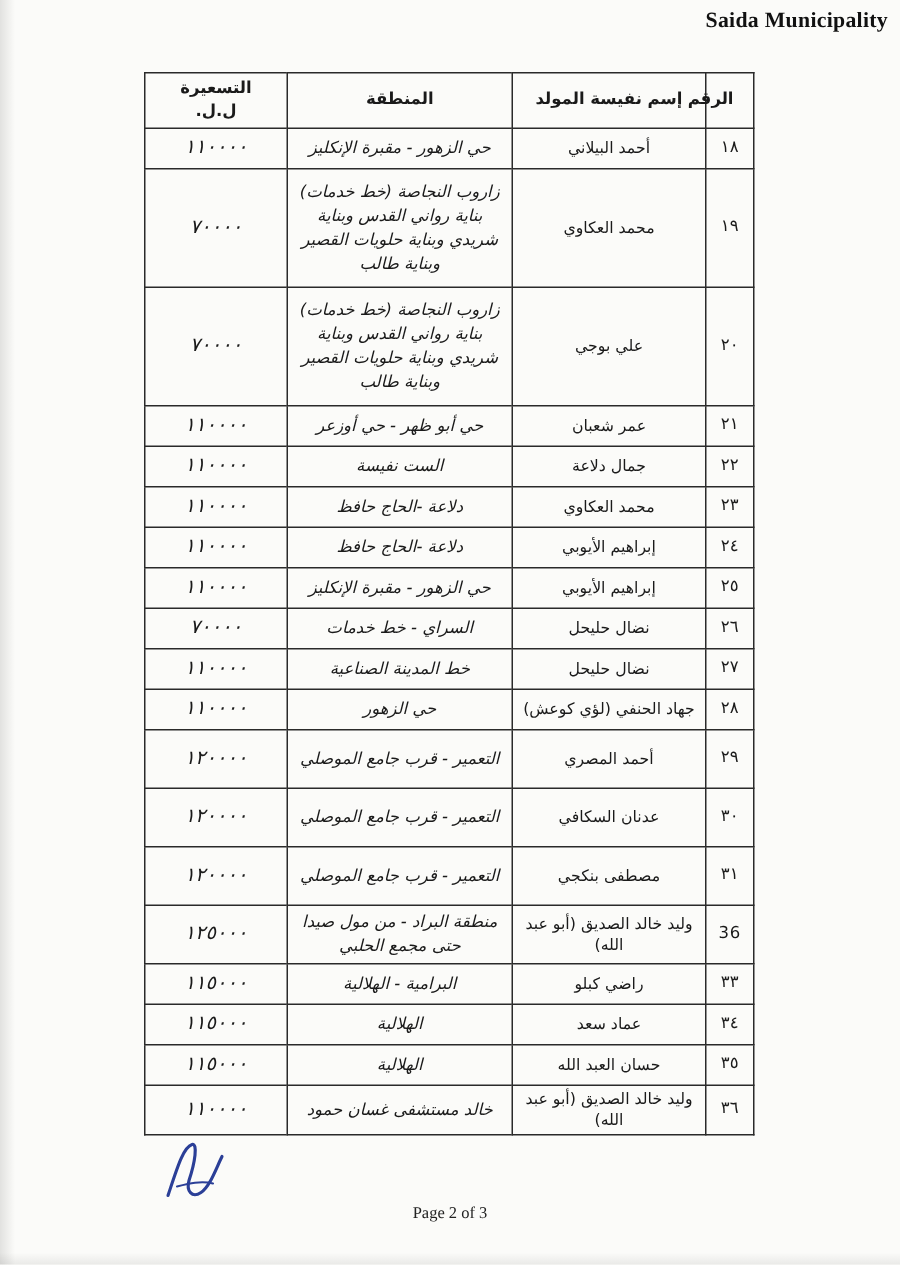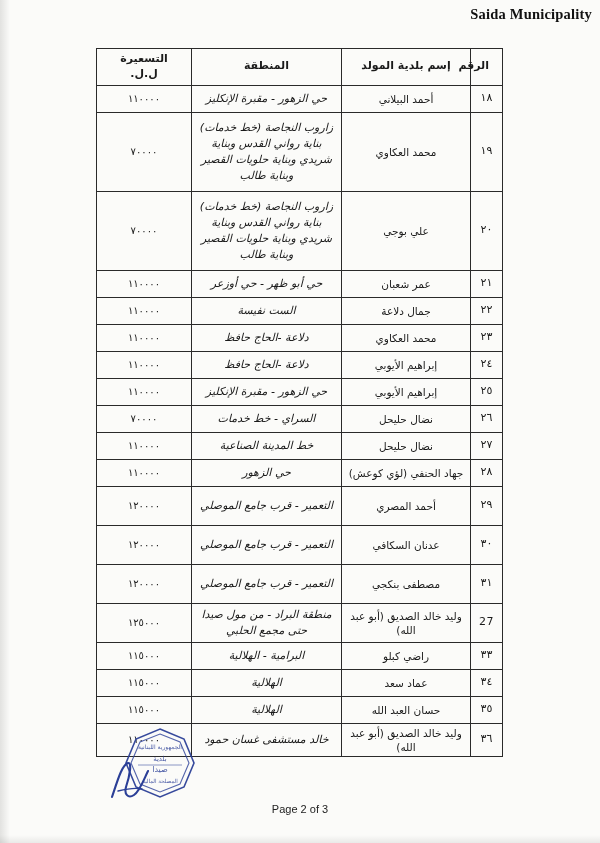--- a/index.html
+++ b/index.html
@@ -61,22 +61,23 @@
     font-weight: bold;
     font-size: 11px;
     height: 26px;
     padding: 3px 13px;
   }
   table.doc td.num {
     font-size: 11px;
     letter-spacing: 0.5px;
   }
   table.doc td.price {
-    font-size: 10px;
+    font-size: 13px;
     letter-spacing: 0.5px;
+    font-style: italic;
   }
   table.doc td.zone {
     font-size: 11px;
     font-style: italic;
   }
   table.doc tr.tall td {
     height: 74px;
   }
   table.doc tr.mid td {
     height: 34px;
@@ -89,21 +90,21 @@
     display: block;
     line-height: 1.45;
     padding: 0 4px;
   }
   .page-footer {
     position: absolute;
     left: 0;
     right: 0;
     bottom: 28px;
     text-align: center;
-    font-family: Liberation Sans, sans-serif;
+    font-family: Liberation Serif, serif;
     font-size: 11px;
     direction: ltr;
     color: #222;
   }
   
   .stamp {
     position: absolute;
     left: 118px;
     bottom: 32px;
     width: 84px;
@@ -143,21 +144,21 @@
     <table class="doc">
       <colgroup>
         <col class="c-num">
         <col class="c-owner">
         <col class="c-zone">
         <col class="c-price">
       </colgroup>
       <thead>
         <tr>
           <th>الرقم</th>
-          <th>إسم بلدية المولد</th>
+          <th>إسم نفيسة المولد</th>
           <th>المنطقة</th>
           <th>التسعيرة ل.ل.</th>
         </tr>
       </thead>
       <tbody id="table-body">
           <tr class="short">
             <td class="num"><span>١٨</span></td>
             <td class="owner"><span>أحمد البيلاني</span></td>
             <td class="zone">
               <span class="zone-multiline">حي الزهور - مقبرة الإنكليز</span>
@@ -262,21 +263,21 @@
           </tr>
           <tr class="mid">
             <td class="num"><span>٣١</span></td>
             <td class="owner"><span>مصطفى بنكجي</span></td>
             <td class="zone">
               <span class="zone-multiline">التعمير - قرب جامع الموصلي</span>
             </td>
             <td class="price"><span>١٢٠٠٠٠</span></td>
           </tr>
           <tr class="mid">
-            <td class="num"><span>27</span></td>
+            <td class="num"><span>36</span></td>
             <td class="owner"><span>وليد خالد الصديق (أبو عبد الله)</span></td>
             <td class="zone">
               <span class="zone-multiline">منطقة البراد - من مول صيدا حتى مجمع الحلبي</span>
             </td>
             <td class="price"><span>١٢٥٠٠٠</span></td>
           </tr>
           <tr class="short">
             <td class="num"><span>٣٣</span></td>
             <td class="owner"><span>راضي كبلو</span></td>
             <td class="zone">
@@ -312,35 +313,18 @@
     </table>
   </div>
 
   <div class="signature">
     <svg width="60" height="60" viewBox="0 0 60 60" aria-hidden="true">
       <path d="M8 48 C14 30 18 16 24 14 C28 13 26 26 22 38 C20 45 24 50 30 46 C36 42 40 30 44 22" fill="none" stroke="#2b3f97" stroke-width="2.1" stroke-linecap="round"></path>
       <path d="M14 42 C22 40 30 38 38 40" fill="none" stroke="#2b3f97" stroke-width="1.4" stroke-linecap="round"></path>
     </svg>
   </div>
 
-  <div class="stamp">
-    <svg width="84" height="86" viewBox="0 0 84 86" aria-hidden="true">
-      <g fill="none" stroke="#2b3f97" stroke-width="1.6">
-        <polygon points="42,4 66,14 76,38 66,62 42,72 18,62 8,38 18,14" opacity="0.95"></polygon>
-        <polygon points="42,9 62,17 71,38 62,59 42,67 22,59 13,38 22,17" stroke-width="1.1" opacity="0.8"></polygon>
-      </g>
-      <g fill="#2b3f97" opacity="0.85" font-family="DejaVu Sans, sans-serif" text-anchor="middle">
-        <text x="42" y="24" font-size="6">الجمهورية اللبنانية</text>
-        <text x="42" y="36" font-size="7">بلدية</text>
-        <text x="42" y="47" font-size="8">صيدا</text>
-        <text x="42" y="58" font-size="5.5">المصلحة المالية</text>
-      </g>
-      <g stroke="#2b3f97" stroke-width="0.9" opacity="0.6">
-        <line x1="20" y1="40" x2="64" y2="40"></line>
-      </g>
-    </svg>
-  </div>
 
   <div class="page-footer">Page 2 of 3</div>
 
   <div class="edge-shadow-left"></div>
   <div class="edge-shadow-bottom"></div>
 </div>
 
 </body></html>

